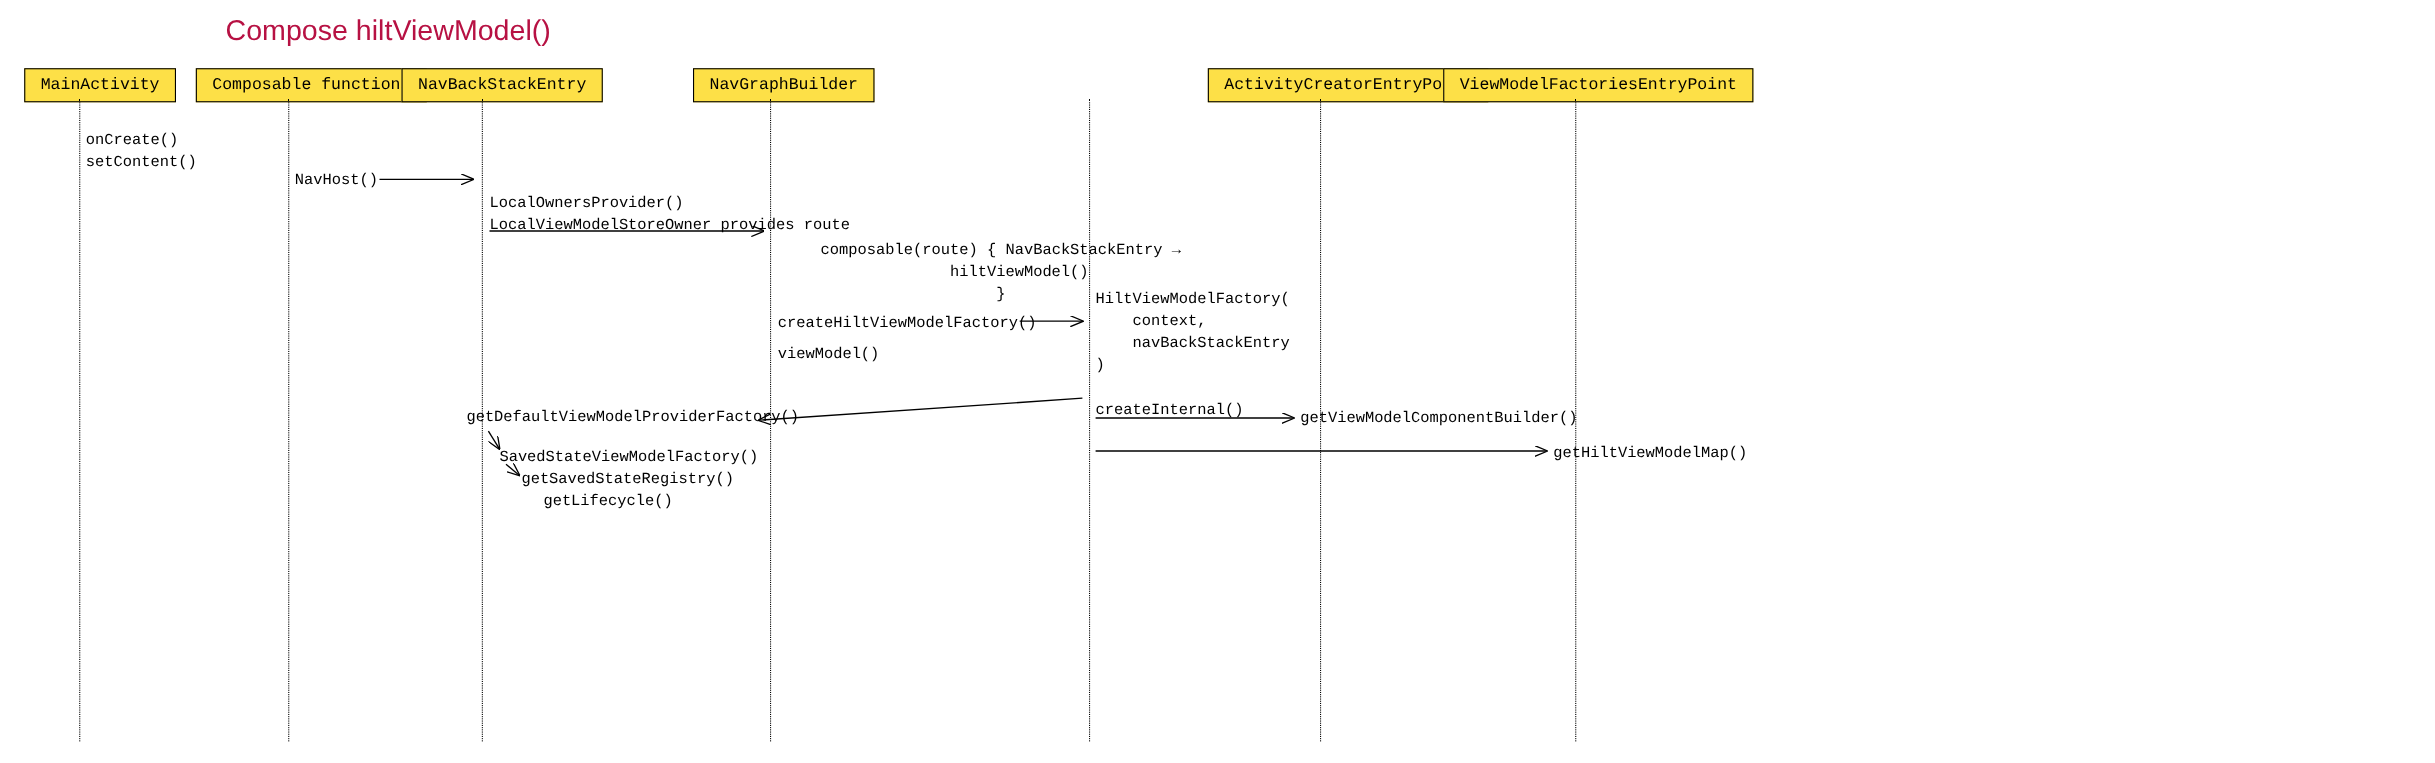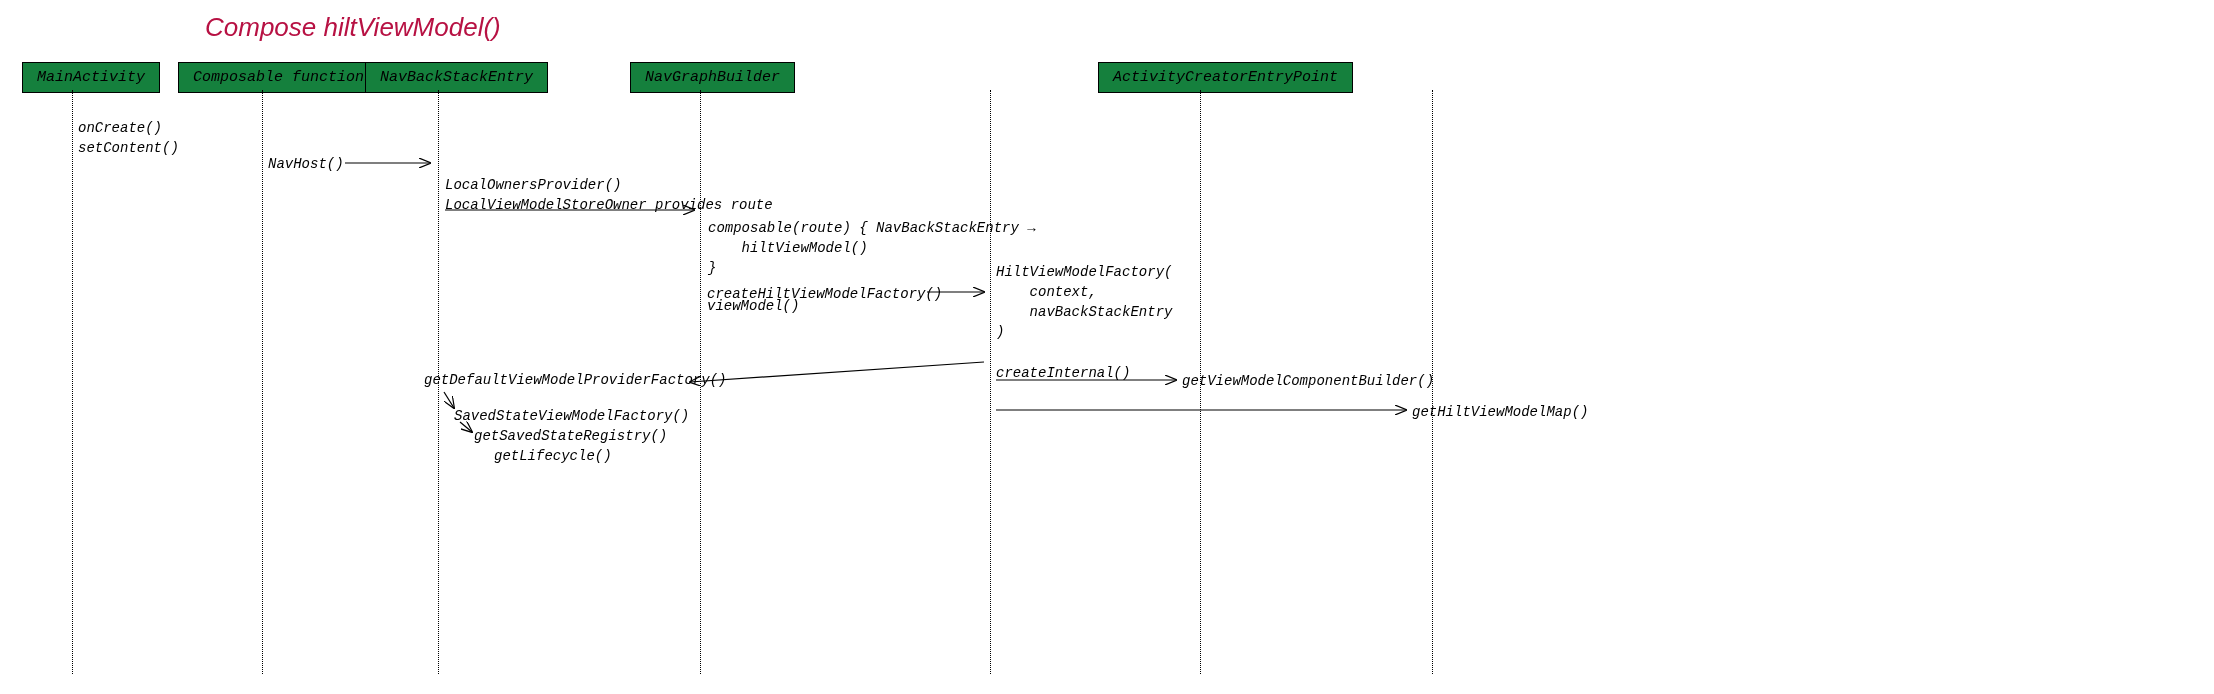--- a/index.html
+++ b/index.html
@@ -7,33 +7,32 @@
     padding: 0;
     background: #fff;
     font-family: "Courier New", Courier, monospace;
     font-size: 14px;
     color: #000;
   }
   .canvas {
     position: relative;
     width: 1884px;
     height: 694px;
-    font-style: italic;
   }
   .title {
     position: absolute;
     font-family: -apple-system, BlinkMacSystemFont, "Segoe UI", Helvetica, Arial, sans-serif;
     font-size: 26px;
     color: #b71143;
     font-weight: 400;
   }
   .lifeline-head {
     position: absolute;
     border: 1.5px solid #000;
-    background: #15803d;
+    background: #fde047;
     text-align: center;
     padding: 6px 14px;
     white-space: nowrap;
     font-family: "Courier New", Courier, monospace;
     font-size: 15px;
   }
   .lifeline-dash {
     position: absolute;
     border-left: 1.5px dotted #000;
     top: 90px;
@@ -62,43 +61,44 @@
 
 <div class="canvas">
 
   <div class="title" style="left:205px; top:12px;">Compose hiltViewModel()</div>
 
   <div class="lifeline-head" style="left:22px; top:62px;">MainActivity</div>
   <div class="lifeline-head" style="left:178px; top:62px;">Composable functions</div>
   <div class="lifeline-head" style="left:365px; top:62px;">NavBackStackEntry</div>
   <div class="lifeline-head" style="left:630px; top:62px;">NavGraphBuilder</div>
   <div class="lifeline-head" style="left:1098px; top:62px;">ActivityCreatorEntryPoint</div>
+  <div class="lifeline-head" style="left:1312px; top:62px;">ViewModelFactoriesEntryPoint</div>
 
   <div class="lifeline-dash" style="left:72px;"></div>
   <div class="lifeline-dash" style="left:262px;"></div>
   <div class="lifeline-dash" style="left:438px;"></div>
   <div class="lifeline-dash" style="left:700px;"></div>
   <div class="lifeline-dash" style="left:990px;"></div>
   <div class="lifeline-dash" style="left:1200px;"></div>
   <div class="lifeline-dash" style="left:1432px;"></div>
 
   <div class="msg" style="left:78px; top:118px;">onCreate()</div>
   <div class="msg" style="left:78px; top:138px;">setContent()</div>
 
   <div class="msg" style="left:268px; top:154px;">NavHost()</div>
 
   <div class="msg" style="left:445px; top:175px;">LocalOwnersProvider()</div>
   <div class="msg" style="left:445px; top:195px;">LocalViewModelStoreOwner provides route</div>
 
-  <div class="msg" style="left:708px; top:218px;">composable(route) { NavBackStackEntry →
+  <div class="msg" style="left:746px; top:218px;text-align:center;">composable(route) { NavBackStackEntry →
     hiltViewModel()
 }</div>
 
   <div class="msg" style="left:707px; top:284px;">createHiltViewModelFactory()</div>
-  <div class="msg" style="left:707px; top:296px;text-align:center;">viewModel()</div>
+  <div class="msg" style="left:707px; top:312px;text-align:center;">viewModel()</div>
 
   <div class="msg" style="left:996px; top:262px;">HiltViewModelFactory(
     context,
     navBackStackEntry
 )</div>
 
   <div class="msg" style="left:996px; top:363px;">createInternal()</div>
 
   <div class="msg" style="left:1182px; top:371px;">getViewModelComponentBuilder()</div>
   <div class="msg" style="left:1412px; top:402px;">getHiltViewModelMap()</div>

